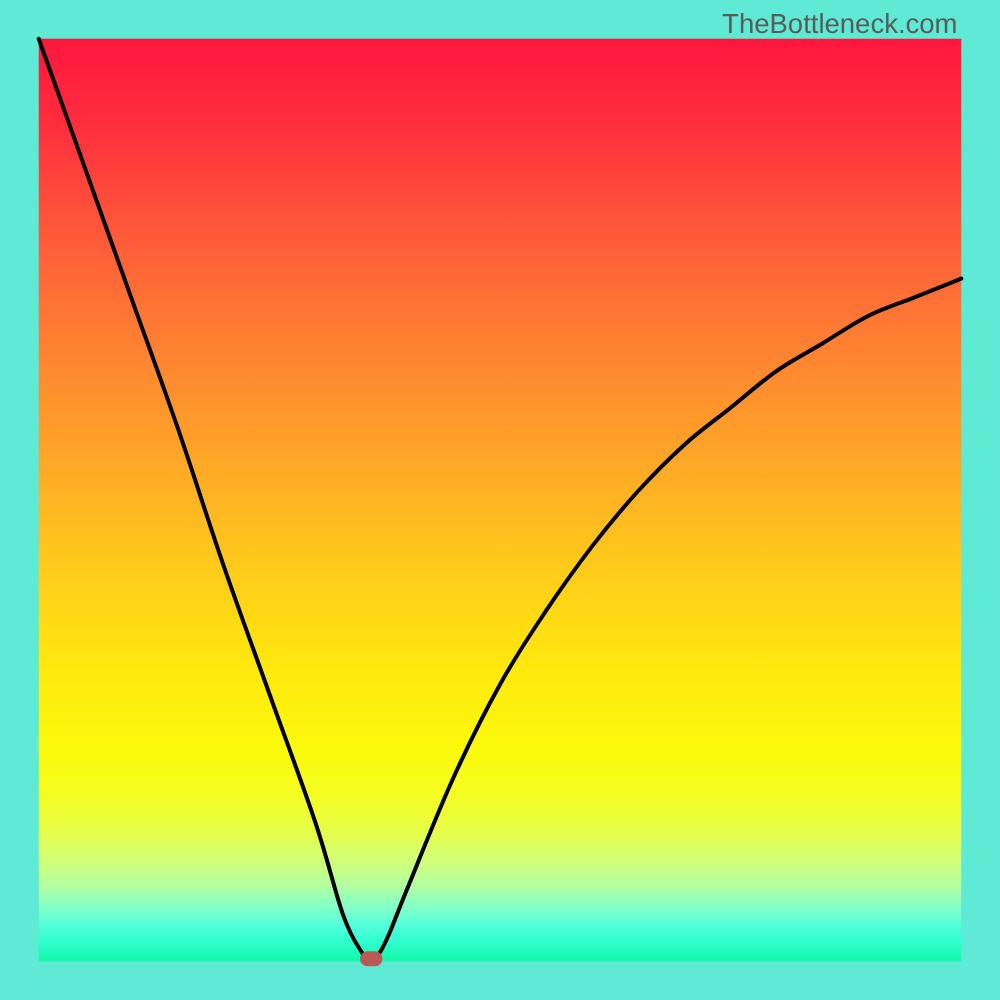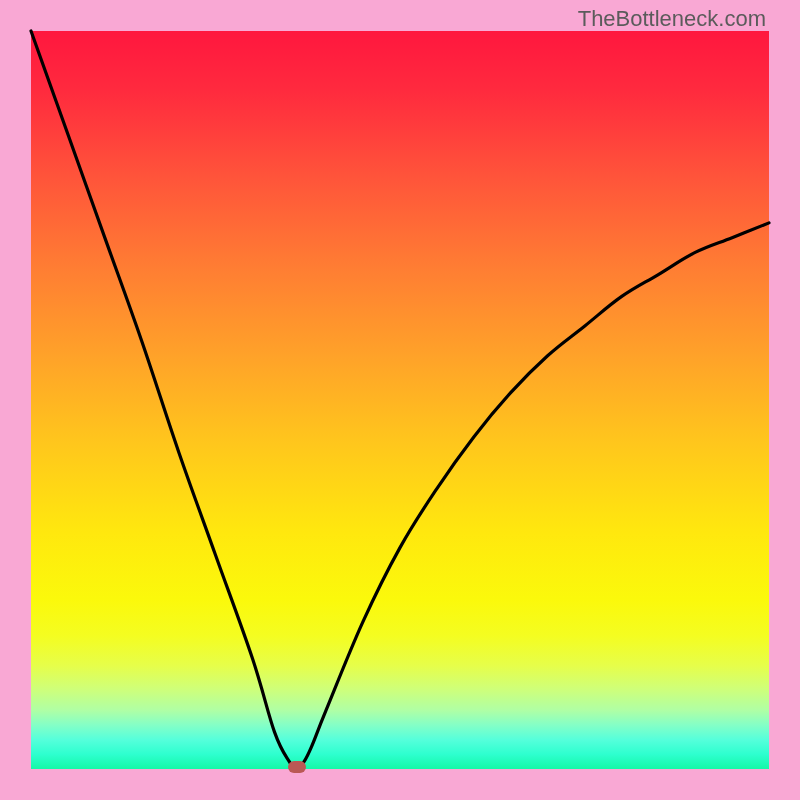--- a/index.html
+++ b/index.html
@@ -1,21 +1,21 @@
 <!DOCTYPE html>
 <html><head>
 <meta charset="utf-8">
 <style>
   * { margin: 0; padding: 0; box-sizing: border-box; }
   html, body { width: 800px; height: 800px; overflow: hidden; background: #000; }
   .frame {
     position: relative;
     width: 800px;
     height: 800px;
-    background: #f9a8d4;
+    background: #5eead4;
     text-align: center;
   }
   .plot-area {
     position: absolute;
     left: 31px;
     top: 31px;
     width: 738px;
     height: 738px;
     background: linear-gradient(to bottom,
       #ff173e 0%,

